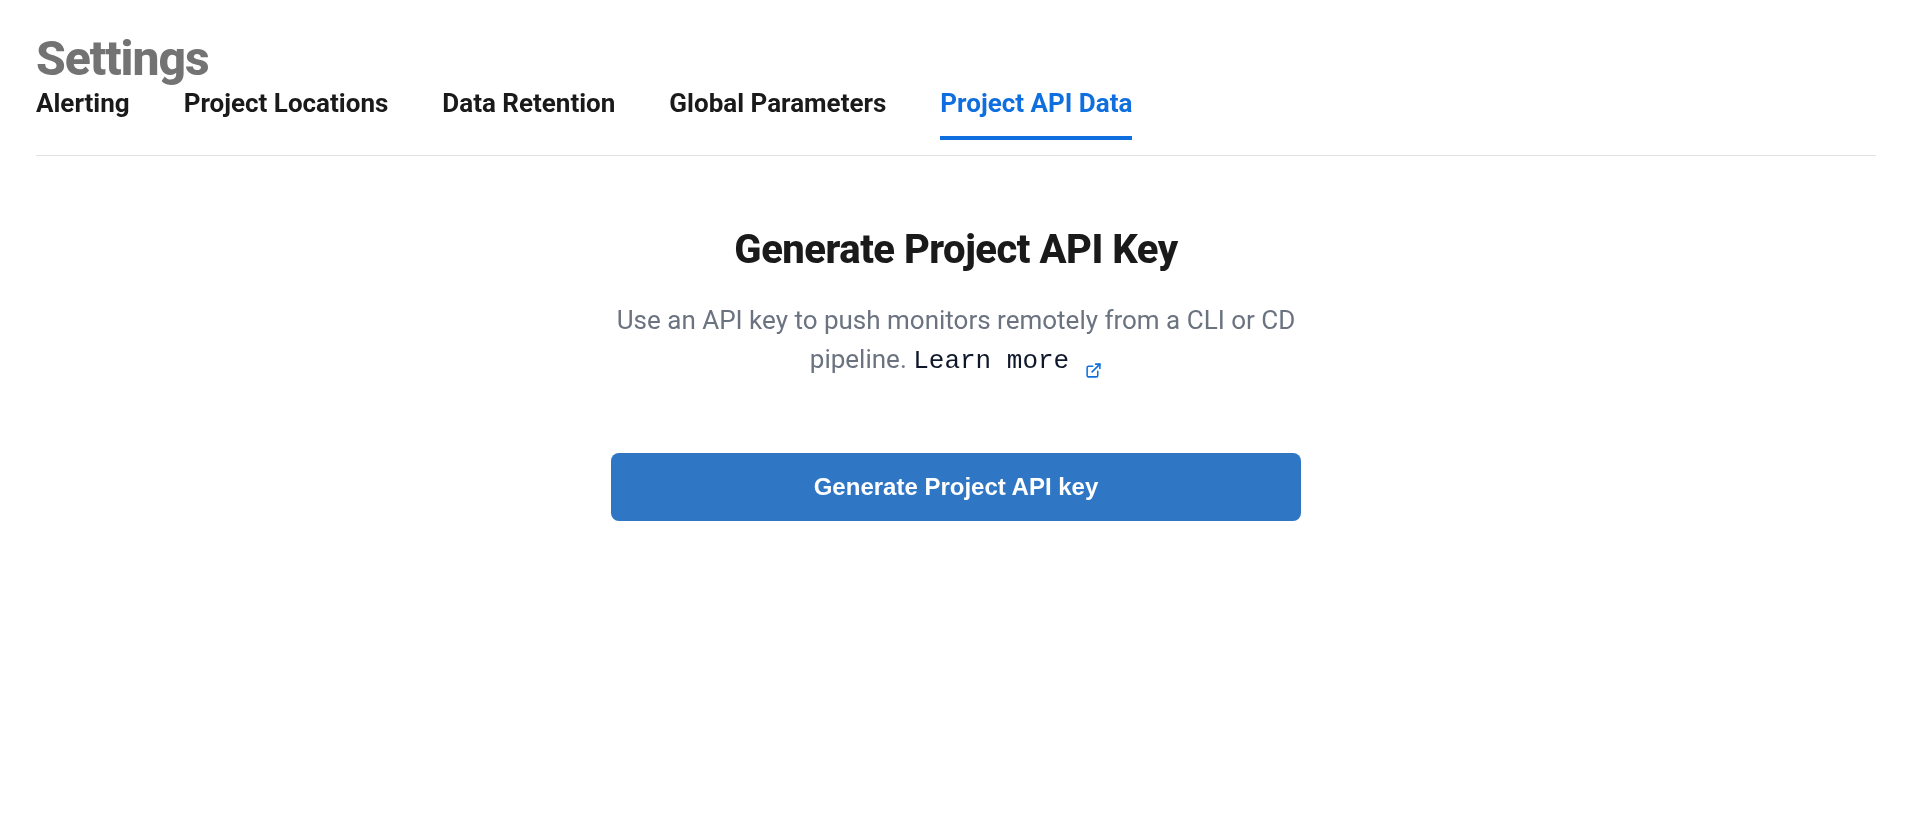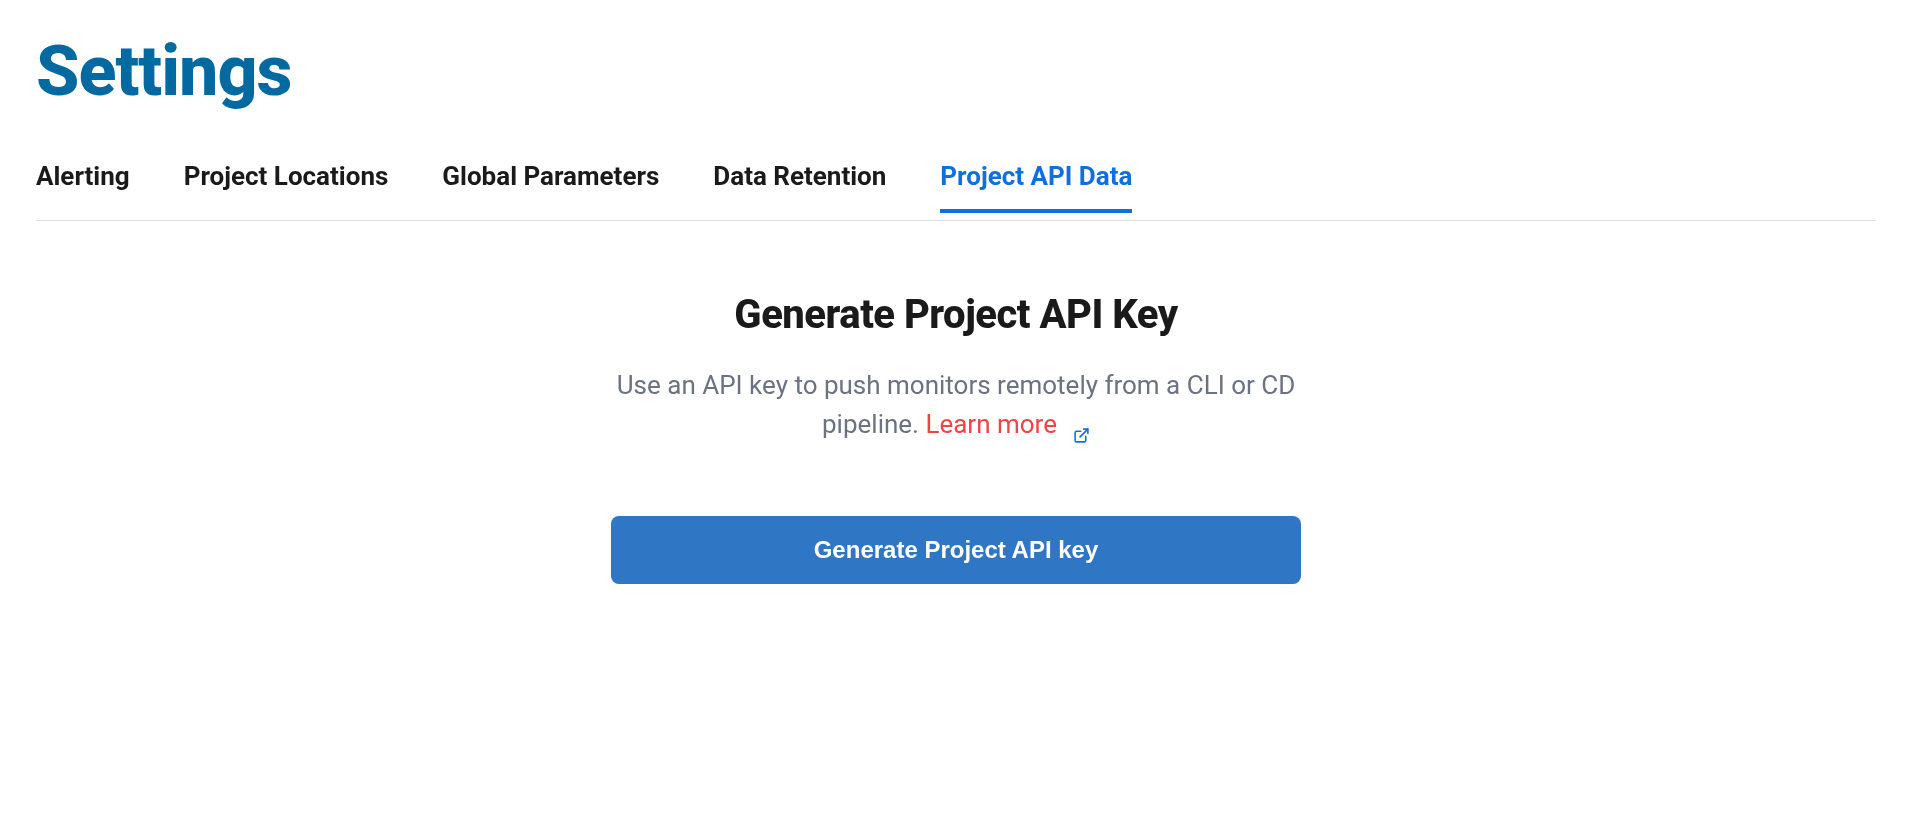--- a/index.html
+++ b/index.html
@@ -10,31 +10,30 @@
     body {
       font-family: -apple-system, BlinkMacSystemFont, "Segoe UI", Roboto, Helvetica, Arial, sans-serif;
       background: #ffffff;
       color: #1a1a1a;
       width: 1912px;
     }
     .page {
       padding: 30px 36px;
     }
     .page-title {
-      font-size: 70px;
+      font-size: 48px;
       font-weight: 800;
-      color: #0369a1;
+      color: #737373;
       letter-spacing: -1px;
-      margin-bottom: 48px;
     }
     .tabs {
       display: flex;
       gap: 54px;
       border-bottom: 1px solid #e1e1e1;
-      padding-bottom: 8px;
+      padding-bottom: 16px;
     }
     .tab {
       font-size: 26px;
       font-weight: 700;
       color: #1a1a1a;
       padding-bottom: 18px;
       cursor: pointer;
       border-bottom: 4px solid transparent;
       position: relative;
       top: 1px;
@@ -56,25 +55,26 @@
       letter-spacing: -0.5px;
     }
     .content-description {
       font-size: 26px;
       color: #6b7280;
       line-height: 1.5;
       margin-bottom: 72px;
       text-align: center;
     }
     .learn-more-link {
-      color: #ef4444;
+      color: #0f172a;
       text-decoration: none;
       display: inline-flex;
       align-items: center;
       gap: 16px;
+      font-family: Liberation Mono, monospace;
     }
     .external-icon {
       width: 17px;
       height: 17px;
       display: inline-block;
       vertical-align: middle;
     }
     .generate-button {
       display: inline-block;
       width: 690px;
@@ -91,22 +91,22 @@
   </style>
 </head>
 <body>
 
 <div class="page">
   <h1 class="page-title">Settings</h1>
 
   <div class="tabs">
     <div class="tab">Alerting</div>
     <div class="tab">Project Locations</div>
+    <div class="tab">Data Retention</div>
     <div class="tab">Global Parameters</div>
-    <div class="tab">Data Retention</div>
     <div class="tab active">Project API Data</div>
   </div>
 
   <div class="content">
     <h2 class="content-heading">Generate Project API Key</h2>
     <p class="content-description">
       <span>Use an API key to push monitors remotely from a CLI or CD pipeline. </span><a class="learn-more-link">
           <span>Learn more</span>
           <span class="external-icon"><svg viewBox="0 0 24 24" fill="none" stroke="#0f6fde" stroke-width="2.2" stroke-linecap="round" stroke-linejoin="round">
               <path d="M18 13v6a2 2 0 0 1-2 2H5a2 2 0 0 1-2-2V8a2 2 0 0 1 2-2h6"></path>

